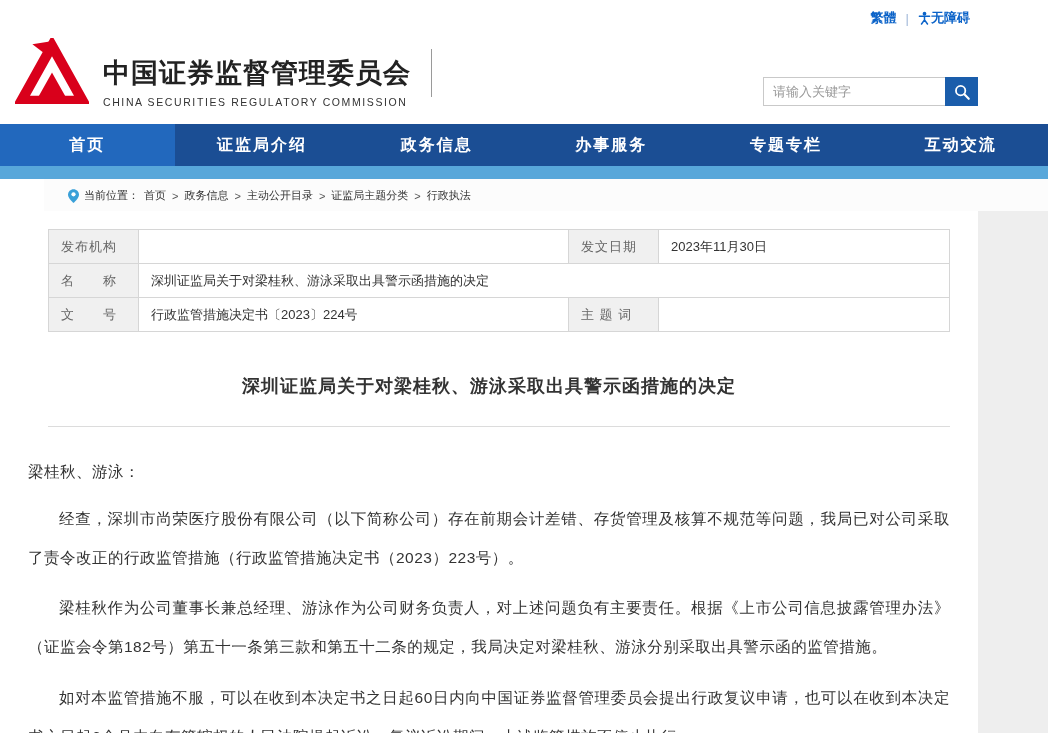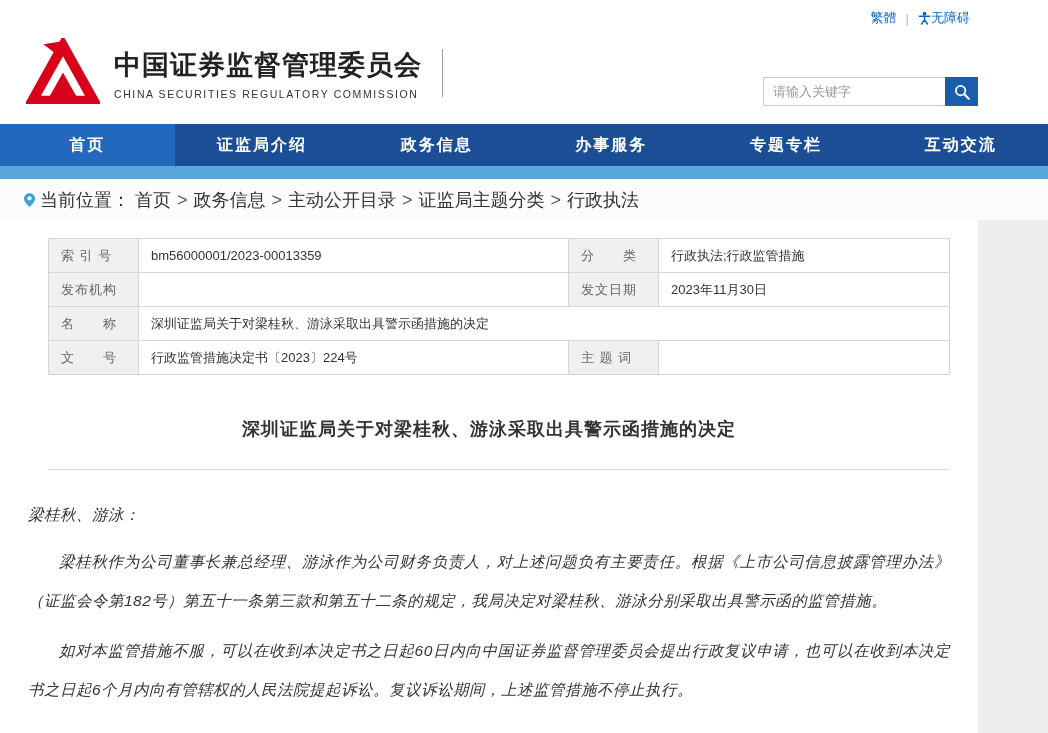--- a/index.html
+++ b/index.html
@@ -15,29 +15,29 @@
   .topbar {
     height:30px;
     display:flex;
     justify-content:flex-end;
     align-items:center;
     gap:9px;
     padding:6px 78px 0 0;
     background:#fff;
     font-size:13px;
   }
-  .topbar a { color:#0a62c8; text-decoration:none; font-weight:normal; cursor:pointer; }
+  .topbar a { color:#0a62c8; text-decoration:none; font-weight:bold; cursor:pointer; }
   .topbar .sep { color:#9fb7d8; font-weight:normal; }
   .access-wrap { display:flex; align-items:center; }
 
   
   .site-header {
     display:flex;
-    align-items:center;
-    padding:8px 70px 16px 26px;
+    align-items:flex-end;
+    padding:8px 70px 16px 15px;
     background:#fff;
   }
   .logo-box { flex:0 0 auto; margin-right:14px; }
   .org-block { display:flex; flex-direction:column; }
   .org-cn { font-size:27px; font-weight:bold; color:#222; letter-spacing:1px; white-space:nowrap; }
   .org-en { font-size:10.5px; color:#333; letter-spacing:1.6px; margin-top:5px; white-space:nowrap; }
   .vdiv { width:1px; height:48px; background:#9a9a9a; margin:0 20px; align-self:center; }
   .bureau { font-size:24px; font-weight:bold; color:#222; letter-spacing:2px; align-self:center; margin-top:-8px; }
 
   .search-box { margin-left:auto; display:flex; align-self:flex-end; margin-bottom:2px; }
@@ -62,21 +62,21 @@
     cursor:pointer; white-space:nowrap;
   }
   .nav-item.active { background:#2268bd; }
   .substrip { height:13px; background:#58a7da; }
 
   
   .breadcrumb {
     display:flex; align-items:center; gap:5px;
     padding:9px 24px 8px 24px;
     background:#fcfcfc;
-    font-size:18px; color:#333;
+    font-size:11px; color:#333;margin-left:44px;
   }
   .crumb { cursor:pointer; }
   .bc-sep { color:#555; margin:0 1px; }
 
   
   .main-wrap { background:#eeeeee; }
   .card {
     width:978px;
     background:#fff;
     padding:18px 28px 60px 28px;
@@ -121,21 +121,20 @@
     margin:28px 0 26px 20px;
   }
 
   .article p {
     font-size:15.5px;
     line-height:2.5;
     text-align:justify;
     color:#333;
     margin:0 0 12px 0;
     letter-spacing:0.5px;
-    font-style:italic;
   }
   p.salutation { text-indent:0; margin-bottom:8px; }
   p.para { text-indent:2em; }
 </style>
 </head>
 <body>
 
 <div class="topbar">
   <a>繁體</a>
   <span class="sep">|</span>
@@ -204,26 +203,20 @@
   <span class="crumb">证监局主题分类</span>
   <span class="bc-sep">&gt;</span>
   <span class="crumb">行政执法</span>
 </div>
 
 <div class="main-wrap">
   <div class="card">
 
     <table class="doc-table">
       <tbody>
-          <tr>
-        <td class="lbl">索 引 号</td>
-        <td class="v1">bm56000001/2023-00013359</td>
-        <td class="lbl">分　　类</td>
-        <td class="v2">行政执法;行政监管措施</td>
-      </tr>
       <tr>
         <td class="lbl">发布机构</td>
         <td class="v1"></td>
         <td class="lbl">发文日期</td>
         <td class="v2">2023年11月30日</td>
       </tr>
       <tr>
         <td class="lbl">名　　称</td>
         <td class="v1" colspan="3">深圳证监局关于对梁桂秋、游泳采取出具警示函措施的决定</td>
       </tr>
@@ -234,18 +227,19 @@
         <td class="v2"></td>
       </tr>
     </tbody>
       </table>
 
     <h1 class="article-title">深圳证监局关于对梁桂秋、游泳采取出具警示函措施的决定</h1>
     <hr class="title-divider">
 
     <div class="article">
       <p class="salutation">梁桂秋、游泳：</p>
+      <p class="para">经查，深圳市尚荣医疗股份有限公司（以下简称公司）存在前期会计差错、存货管理及核算不规范等问题，我局已对公司采取了责令改正的行政监管措施（行政监管措施决定书（2023）223号）。</p>
       <p class="para">梁桂秋作为公司董事长兼总经理、游泳作为公司财务负责人，对上述问题负有主要责任。根据《上市公司信息披露管理办法》（证监会令第182号）第五十一条第三款和第五十二条的规定，我局决定对梁桂秋、游泳分别采取出具警示函的监管措施。</p>
       <p class="para">如对本监管措施不服，可以在收到本决定书之日起60日内向中国证券监督管理委员会提出行政复议申请，也可以在收到本决定书之日起6个月内向有管辖权的人民法院提起诉讼。复议诉讼期间，上述监管措施不停止执行。</p>
     </div>
 
   </div>
 </div>
 
 </body></html>

